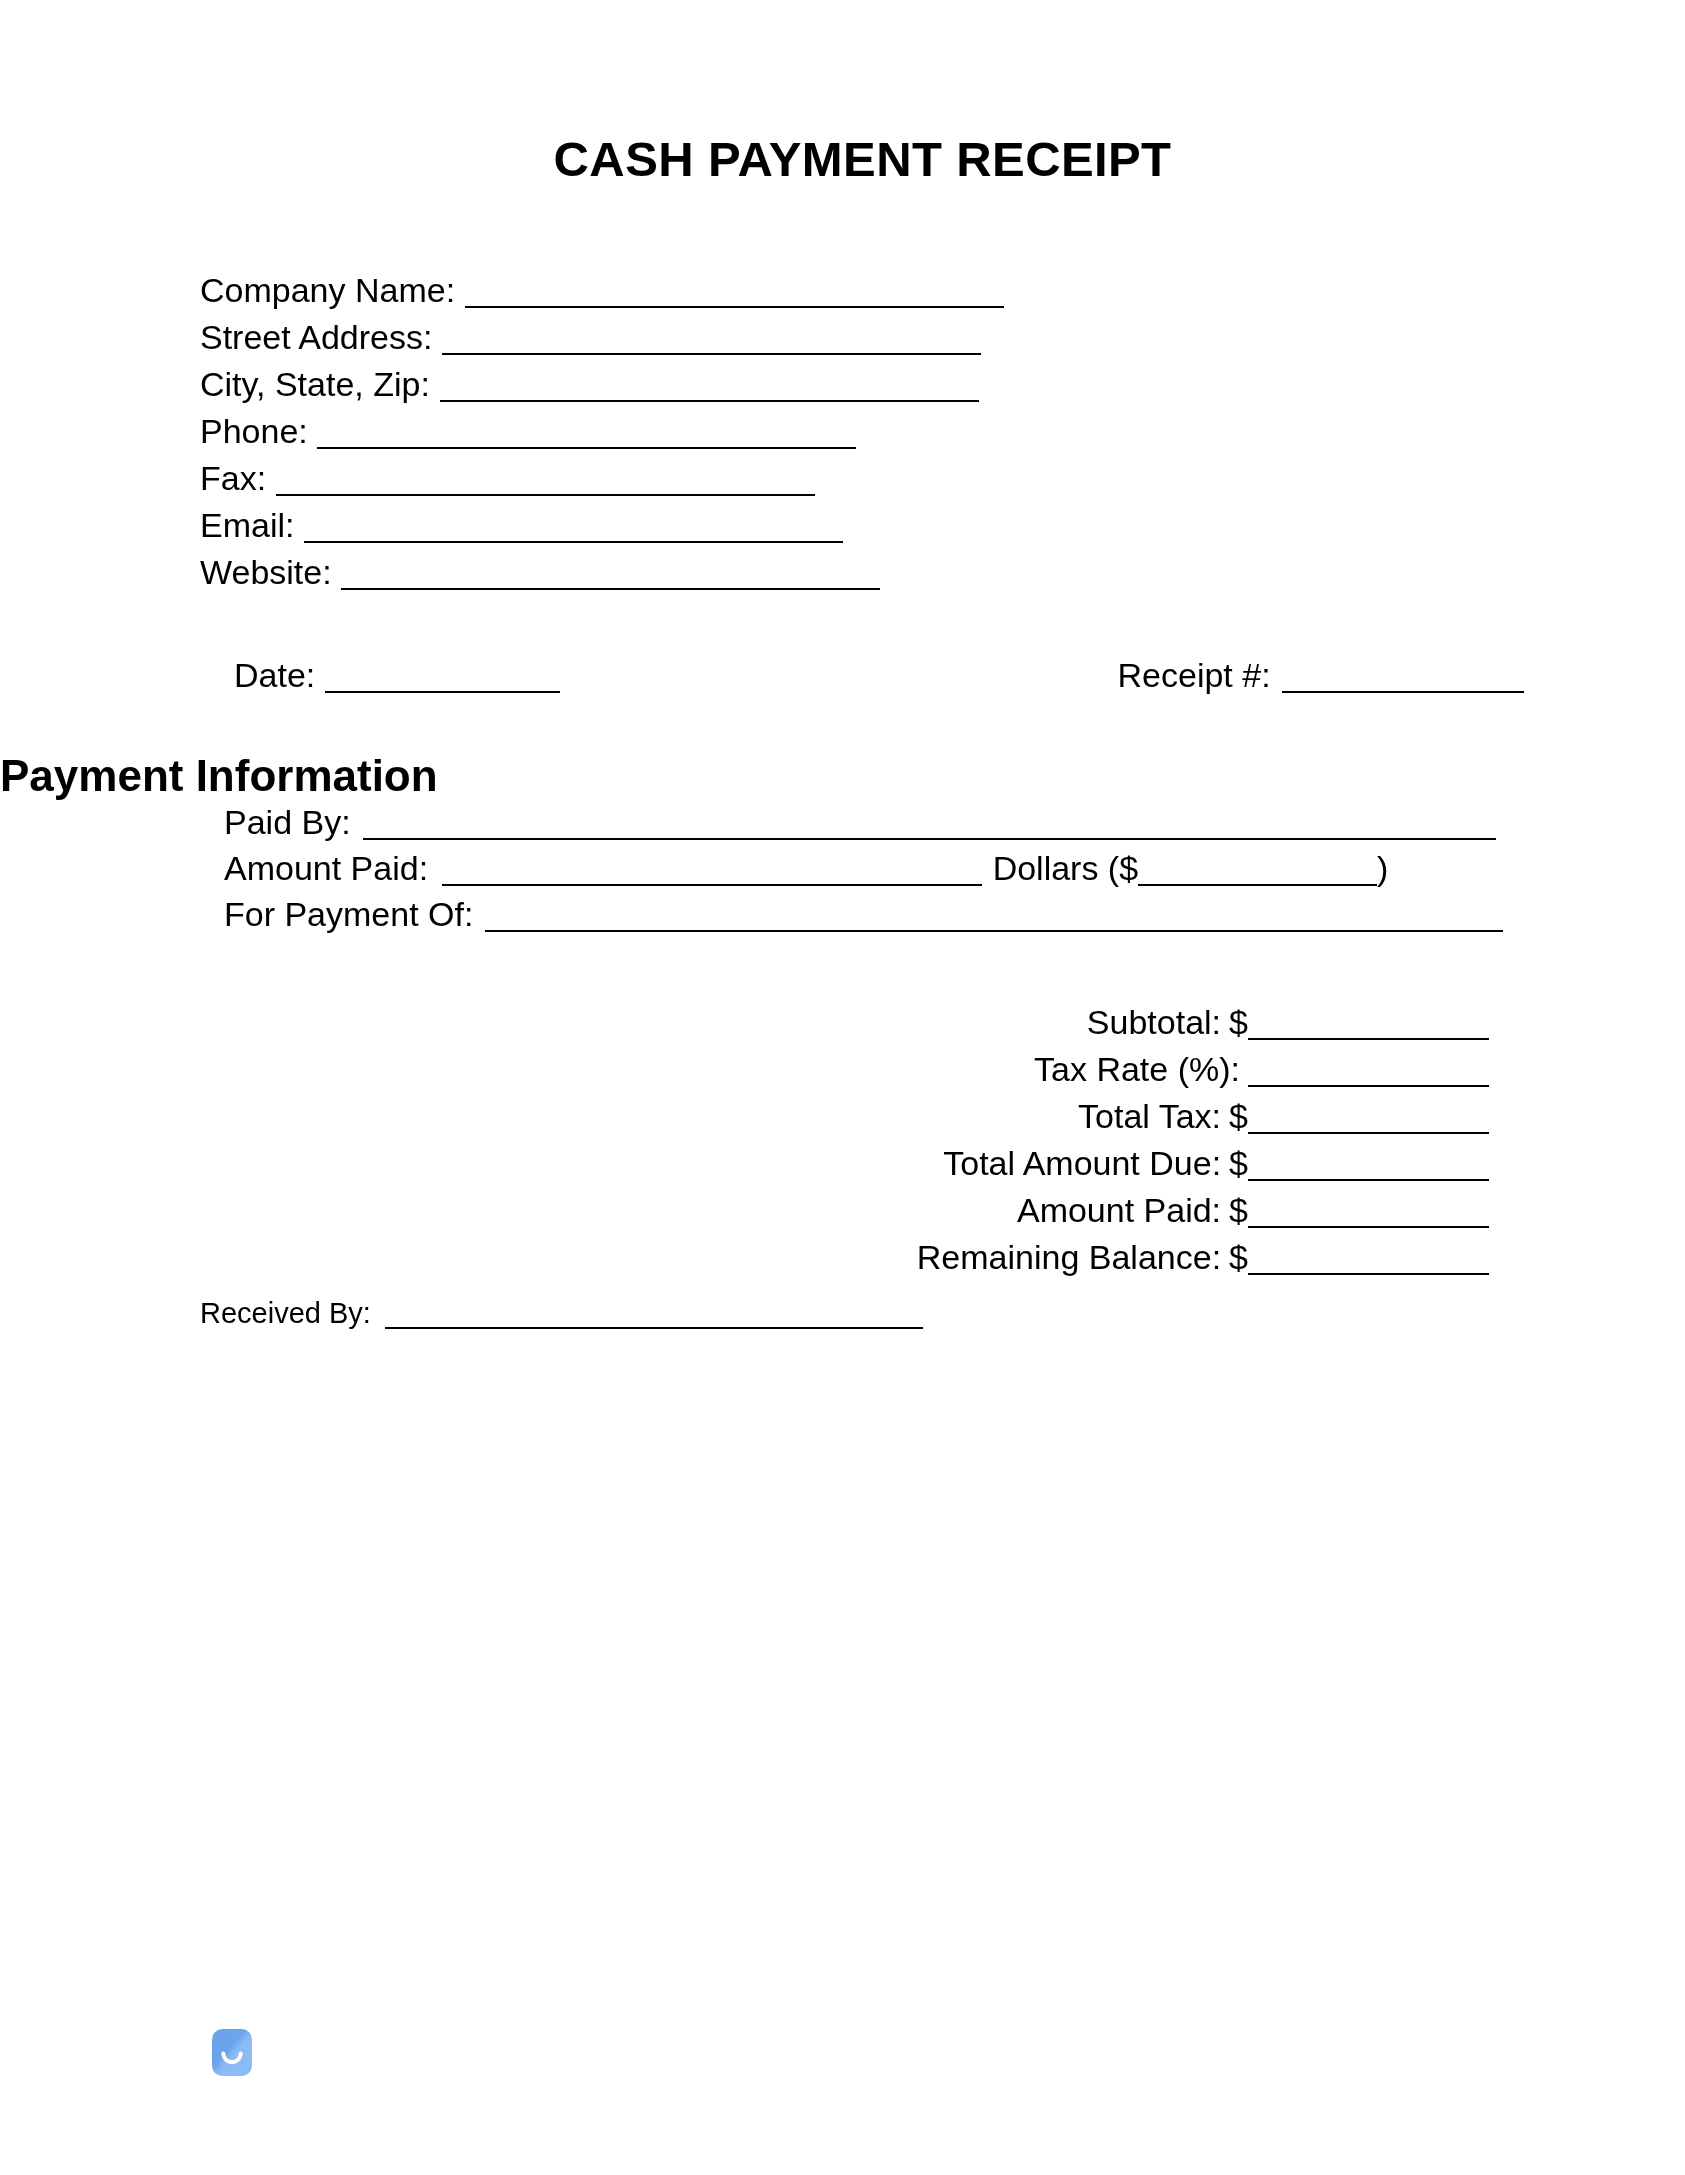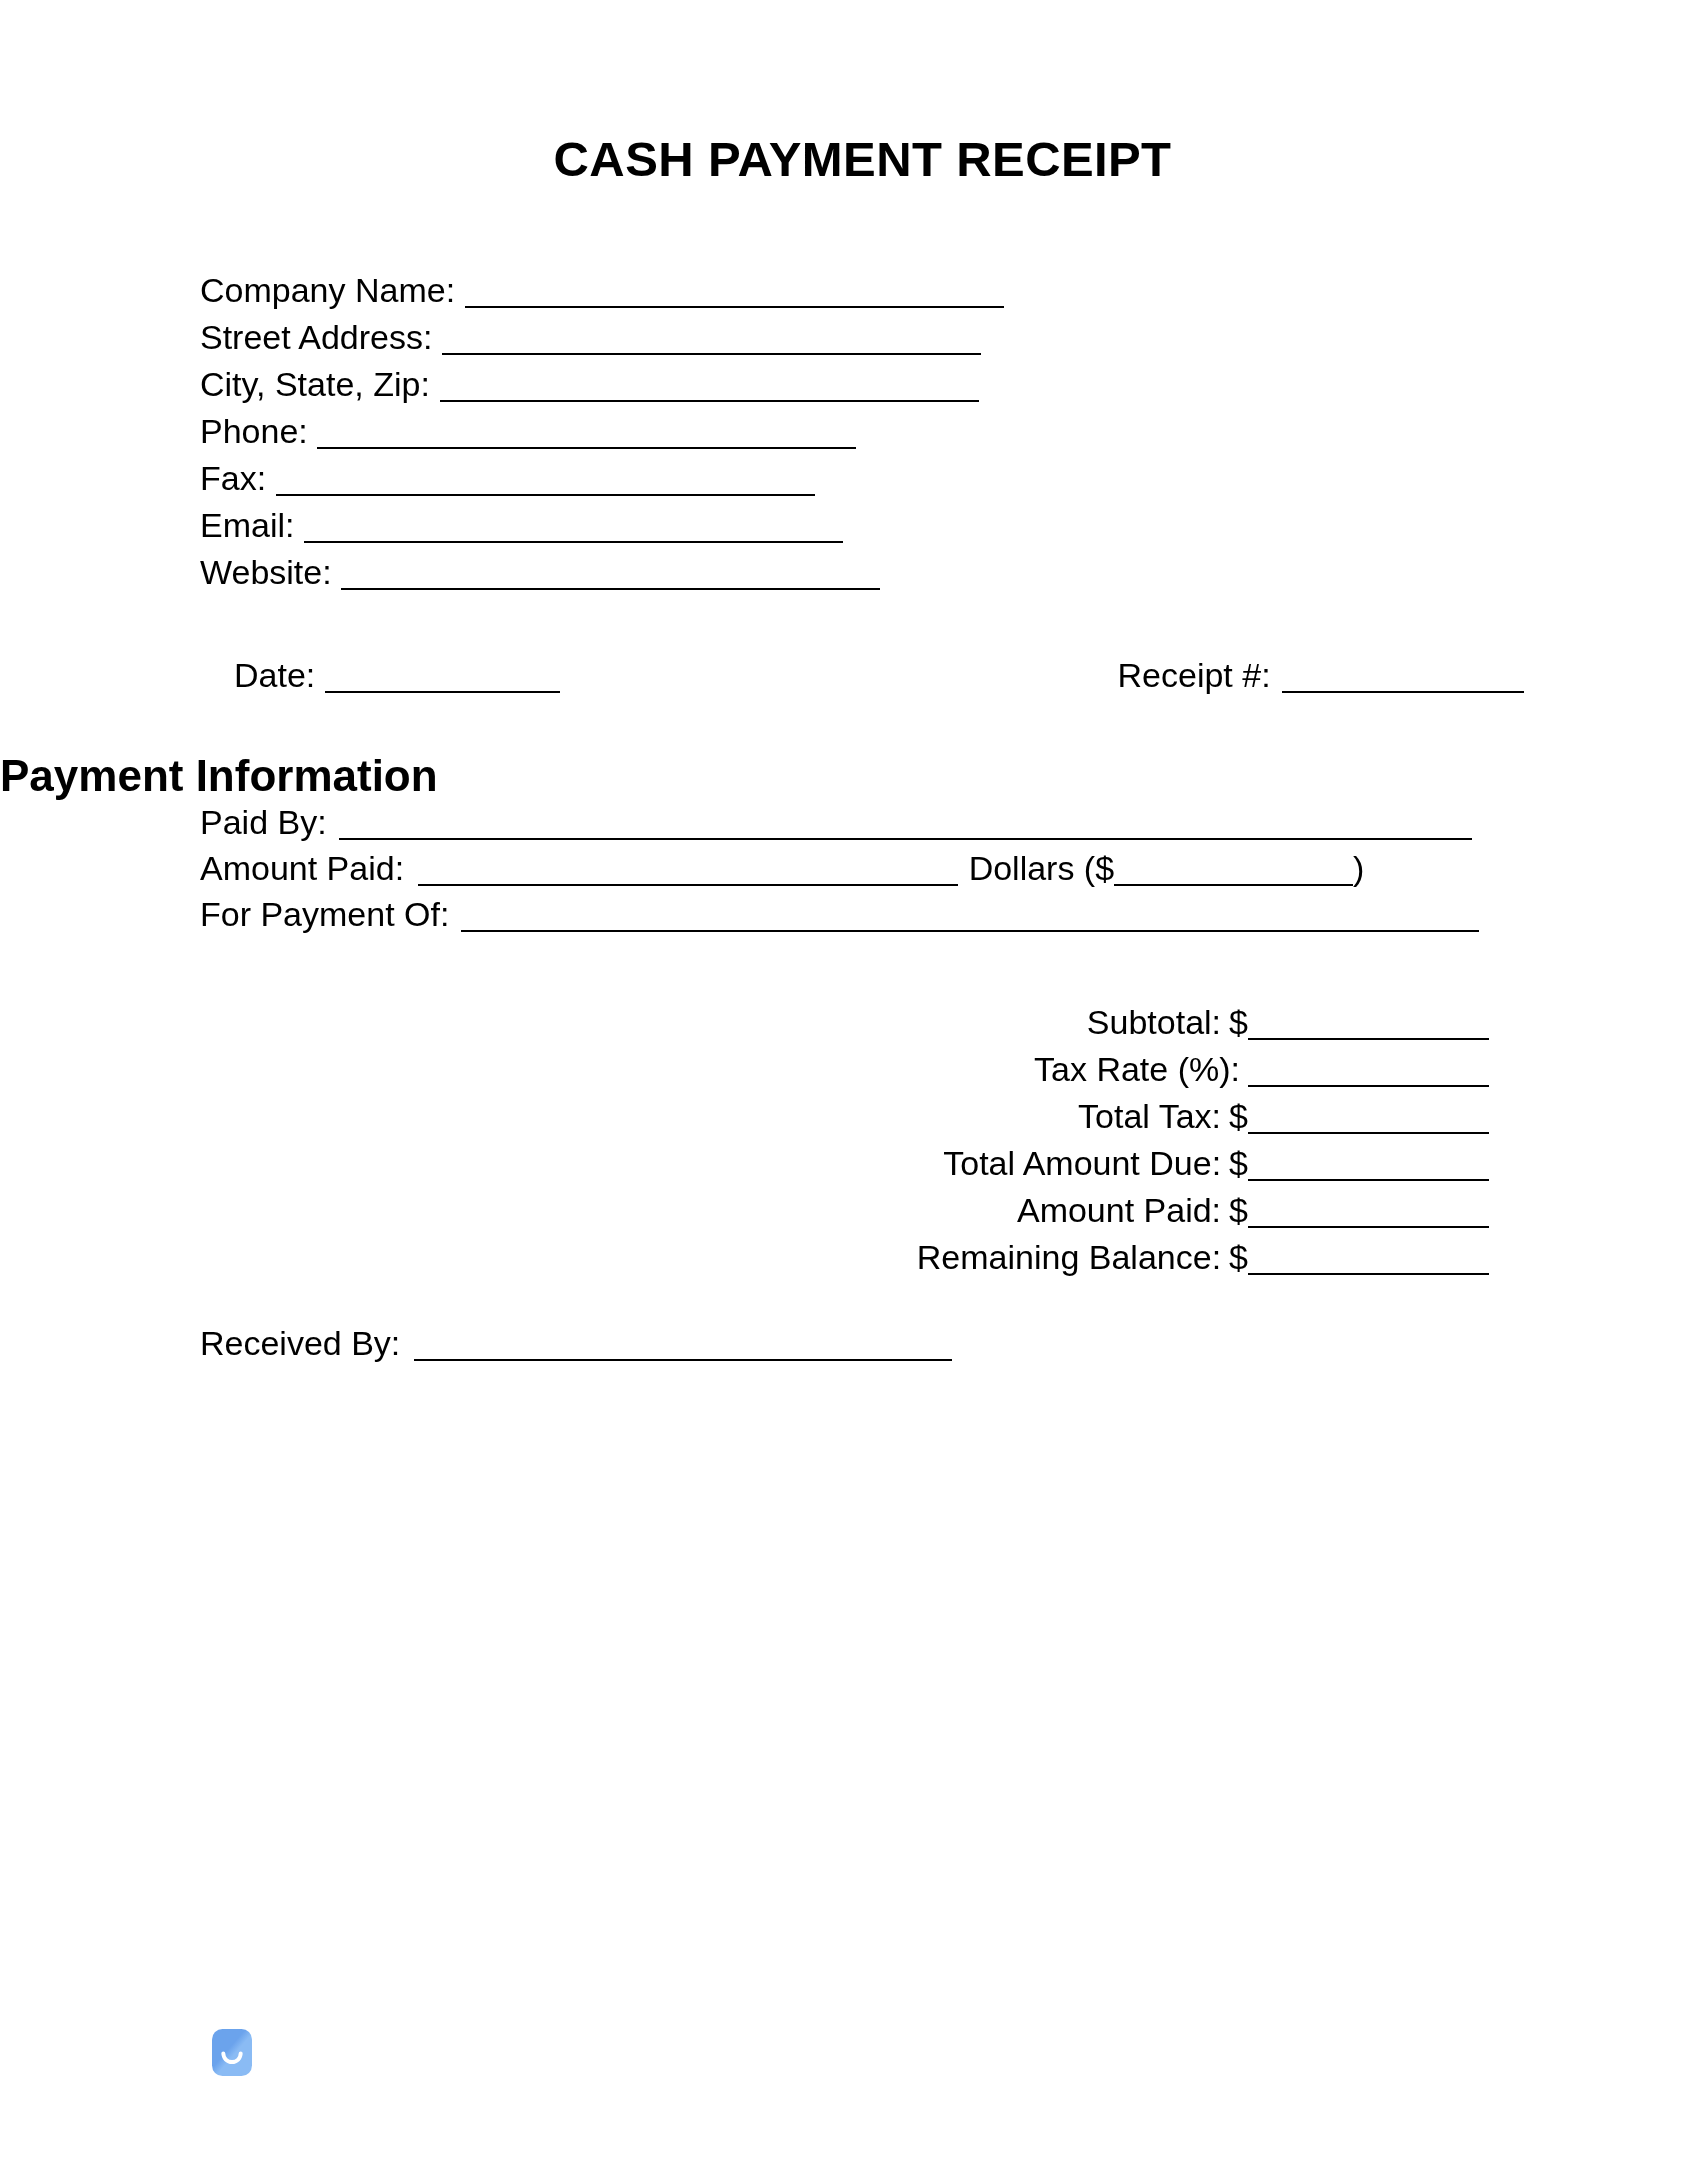--- a/index.html
+++ b/index.html
@@ -16,29 +16,29 @@
 
   .meta-row{
     position:absolute;top:652px;left:200px;width:1290px;
     display:flex;justify-content:space-between;font-size:34px;line-height:47px;margin-left:34px;
   }
   .pi-heading{
     position:absolute;top:751px;left:0;width:1542px;
     font-size:44px;font-weight:700;
   }
   .payment-block{position:absolute;top:799px;left:200px;font-size:34px;}
-  .payment-block .row{height:46px;line-height:46px;white-space:nowrap;}
+  .payment-block .row{height:46px;line-height:46px;white-space:nowrap;margin-left:24px;}
 
   .totals-block{
     position:absolute;top:987px;right:196px;text-align:right;font-size:34px;margin-top:12px;
   }
   .totals-block .row{height:47px;line-height:47px;white-space:nowrap;}
   .totals-block .cur{margin-left:8px;}
 
-  .signoff-block{position:absolute;top:1318px;left:200px;font-size:34px;}
+  .signoff-block{position:absolute;top:1288px;left:200px;font-size:29px;}
   .signoff-block .row{height:50px;line-height:50px;white-space:nowrap;}
   .bold{font-weight:700;}
 
   
   .blank{
     display:inline-block;height:0;border-bottom:2.6px solid #000;
     vertical-align:-6.1px;margin-left:9.7px;
   }
   .w-field{width:539px;}
   .w-date{width:235px;}

